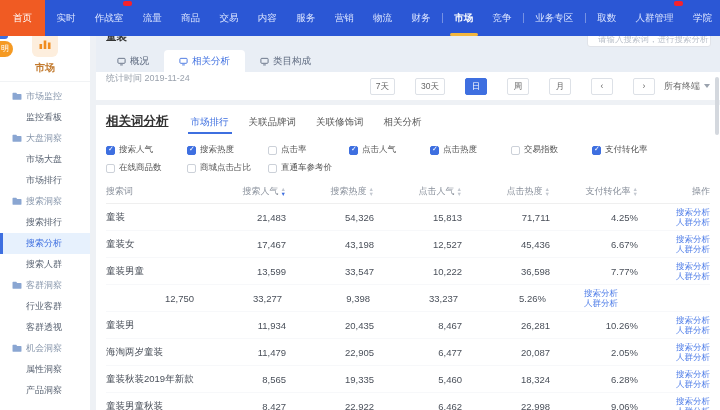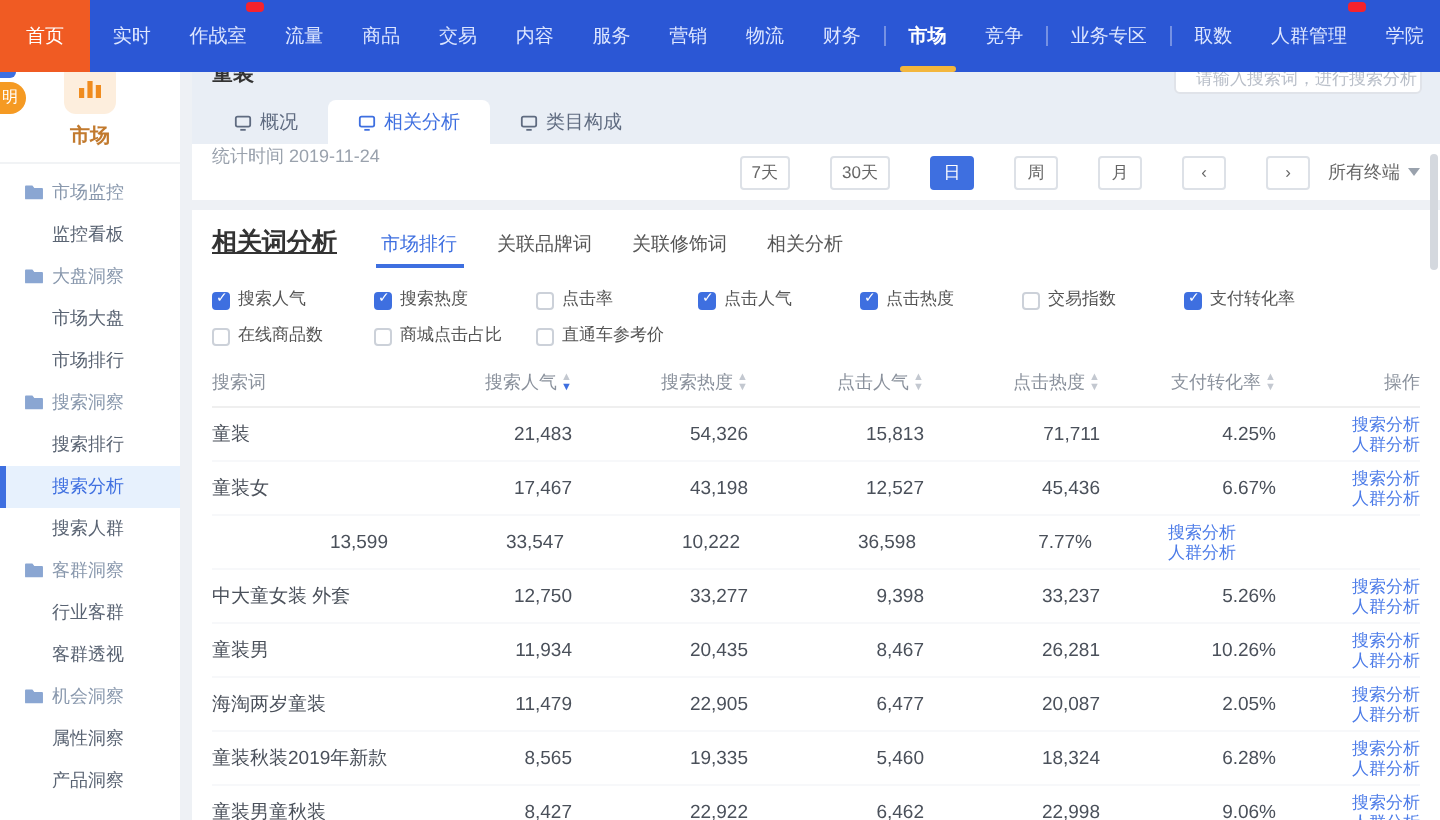--- a/index.html
+++ b/index.html
@@ -475,32 +475,32 @@
             <div class="c-num">43,198</div>
             <div class="c-num">12,527</div>
             <div class="c-num">45,436</div>
             <div class="c-num">6.67%</div>
             <div class="c-op">
               <a>搜索分析</a>
               <a>人群分析</a>
             </div>
           </div>
           <div class="trow">
+            <div class="c-kw">童装男童</div>
             <div class="c-num">13,599</div>
             <div class="c-num">33,547</div>
             <div class="c-num">10,222</div>
             <div class="c-num">36,598</div>
             <div class="c-num">7.77%</div>
             <div class="c-op">
               <a>搜索分析</a>
               <a>人群分析</a>
             </div>
           </div>
           <div class="trow">
-            <div class="c-kw">中大童女装 外套</div>
             <div class="c-num">12,750</div>
             <div class="c-num">33,277</div>
             <div class="c-num">9,398</div>
             <div class="c-num">33,237</div>
             <div class="c-num">5.26%</div>
             <div class="c-op">
               <a>搜索分析</a>
               <a>人群分析</a>
             </div>
           </div>

